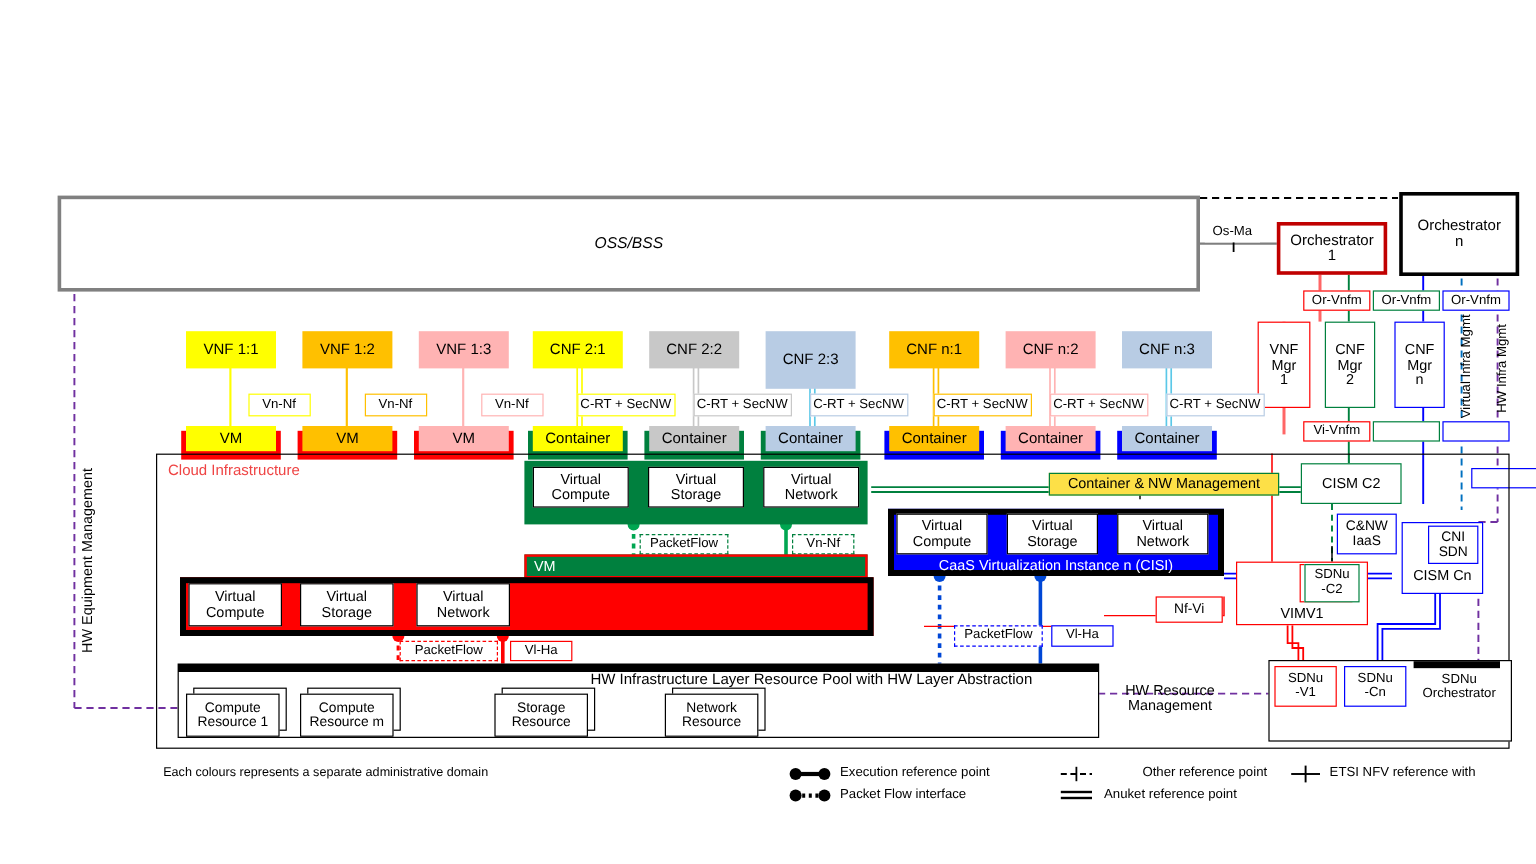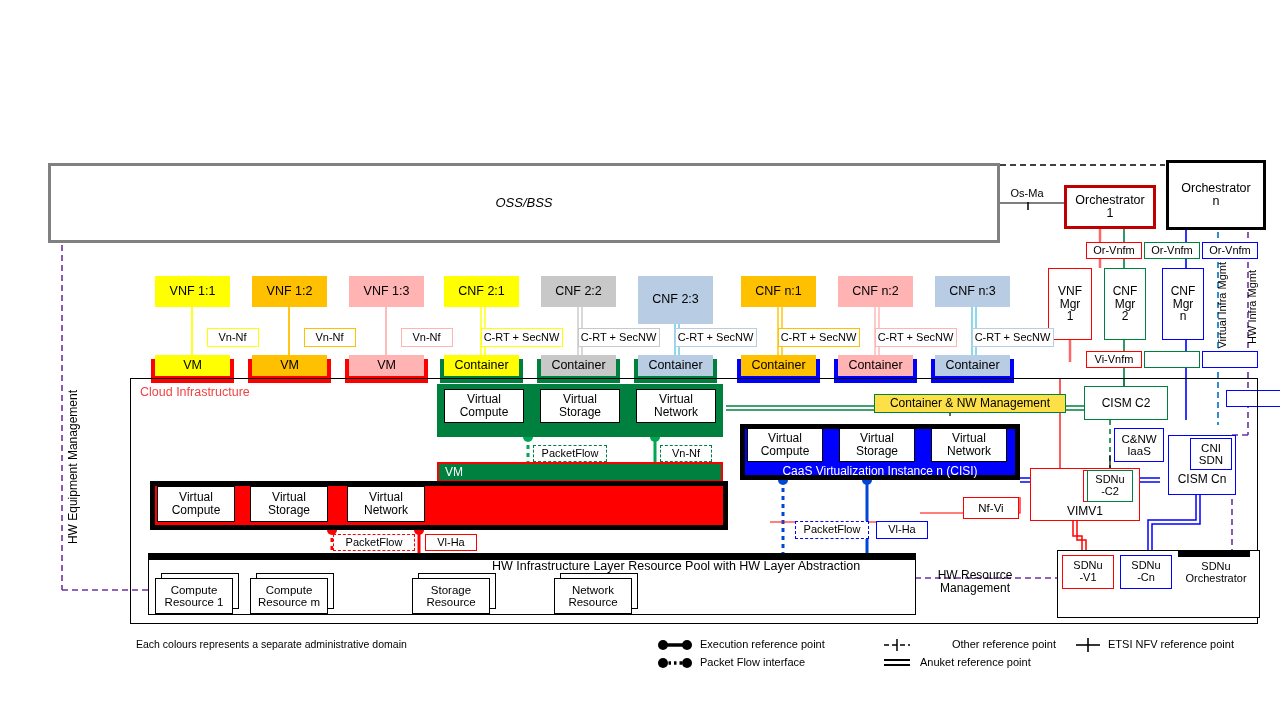--- a/index.html
+++ b/index.html
@@ -464,15 +464,15 @@
     <line x1="884" y1="665" x2="910" y2="665" stroke="#000" stroke-width="2"></line>
 
     <line x1="1076" y1="645" x2="1100" y2="645" stroke="#000" stroke-width="1.6"></line>
     <line x1="1088" y1="638" x2="1088" y2="652" stroke="#000" stroke-width="1.6"></line>
   </svg>
 
   <div class="abs legtxt" style="left:700px;top:638px;"><span>Execution reference point</span></div>
   <div class="abs legtxt" style="left:700px;top:656px;"><span>Packet Flow interface</span></div>
   <div class="abs legtxt" style="left:952px;top:638px;"><span>Other reference point</span></div>
   <div class="abs legtxt" style="left:920px;top:656px;"><span>Anuket reference point</span></div>
-  <div class="abs legtxt" style="left:1108px;top:638px;"><span>ETSI NFV reference point</span></div>
+  <div class="abs legtxt" style="left:1108px;top:638px;"><span>ETSI NFV reference with</span></div>
 
 </div>
 
 </body></html>

